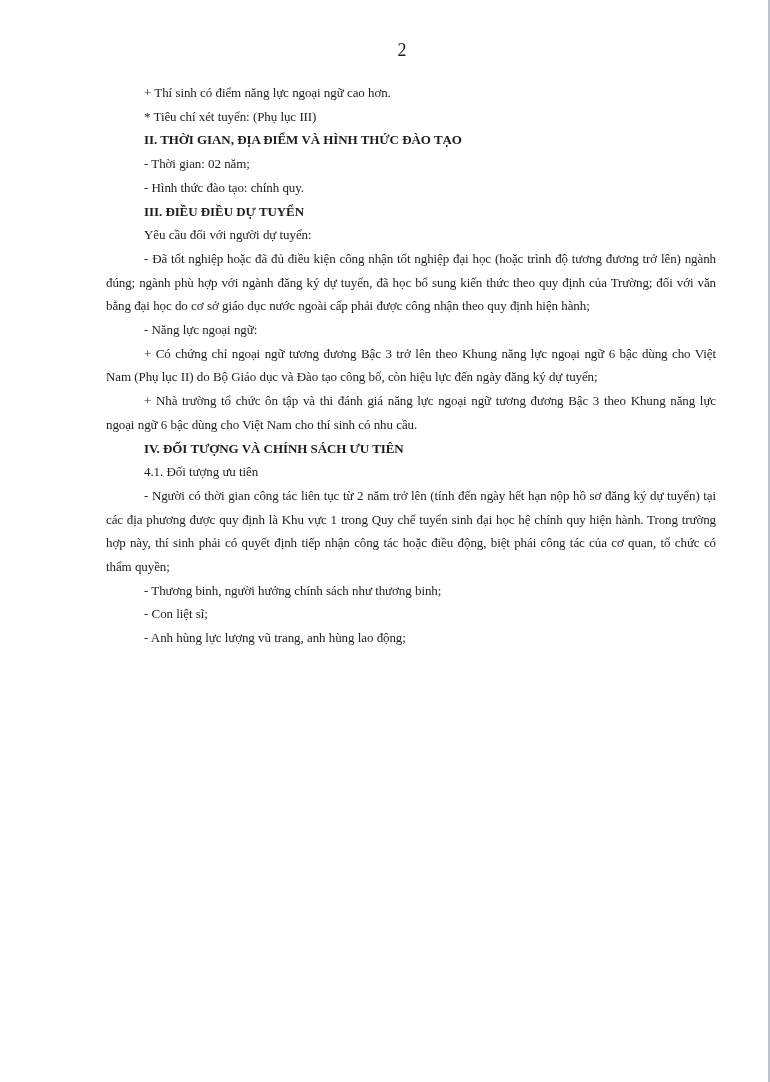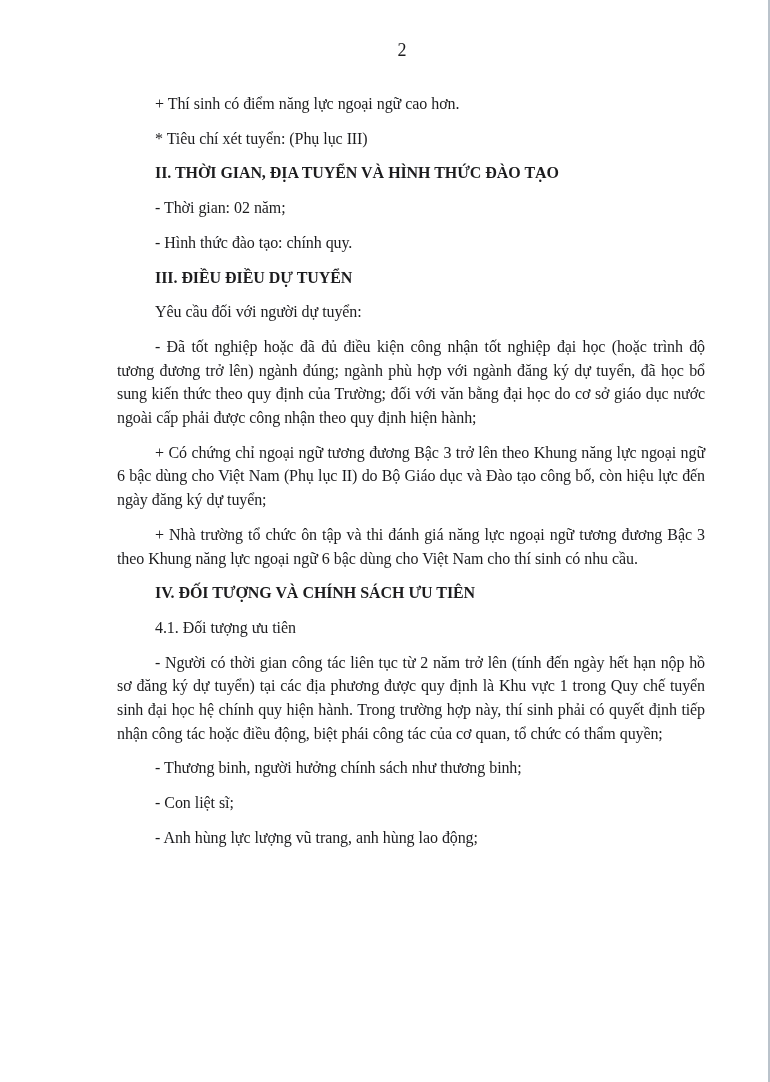--- a/index.html
+++ b/index.html
@@ -23,22 +23,22 @@
     left: 106px;
     width: 592px;
     text-align: center;
     font-size: 18px;
     line-height: 18px;
   }
   .content {
     padding: 81px 54px 0 106px;
   }
   .para {
-    margin: 11px;
-    font-size: 16px;
+    margin: 0;
+    font-size: 13px;
     line-height: 23.7px;
     letter-spacing: -0.1px;
     text-align: justify;
     text-indent: 38px;
     word-spacing: 0.2px;
   }
   .heading {
     font-weight: bold;
     text-align: left;
   }
@@ -64,33 +64,34 @@
 <div class="page">
 
   <div class="page-number">2</div>
 
   <div class="content">
 
     <p class="para">+ Thí sinh có điểm năng lực ngoại ngữ cao hơn.</p>
 
     <p class="para"><span class="lead-bold">* Tiêu chí xét tuyển:</span><span> (Phụ lục III)</span></p>
 
-    <p class="para heading">II. THỜI GIAN, ĐỊA TUYỂN VÀ HÌNH THỨC ĐÀO TẠO</p>
+    <p class="para heading">II. THỜI GIAN, ĐỊA ĐIỂM VÀ HÌNH THỨC ĐÀO TẠO</p>
 
     <p class="para">- Thời gian: 02 năm;</p>
 
 
     <p class="para">- Hình thức đào tạo: chính quy.</p>
 
     <p class="para heading">III. ĐIỀU ĐIỀU DỰ TUYỂN</p>
 
     <p class="para">Yêu cầu đối với người dự tuyển:</p>
 
     <p class="para">- Đã tốt nghiệp hoặc đã đủ điều kiện công nhận tốt nghiệp đại học (hoặc trình độ tương đương trở lên) ngành đúng; ngành phù hợp với ngành đăng ký dự tuyển, đã học bổ sung kiến thức theo quy định của Trường; đối với văn bằng đại học do cơ sở giáo dục nước ngoài cấp phải được công nhận theo quy định hiện hành;</p>
 
+    <p class="para">- Năng lực ngoại ngữ:</p>
 
 
     <p class="para">+ Có chứng chỉ ngoại ngữ tương đương Bậc 3 trở lên theo Khung năng lực ngoại ngữ 6 bậc dùng cho Việt Nam (Phụ lục II) do Bộ Giáo dục và Đào tạo công bố, còn hiệu lực đến ngày đăng ký dự tuyển;</p>
 
     <p class="para">+ Nhà trường tổ chức ôn tập và thi đánh giá năng lực ngoại ngữ tương đương Bậc 3 theo Khung năng lực ngoại ngữ 6 bậc dùng cho Việt Nam cho thí sinh có nhu cầu.</p>
 
 
     <p class="para heading">IV. ĐỐI TƯỢNG VÀ CHÍNH SÁCH ƯU TIÊN</p>
 
     <p class="para subheading">4.1. Đối tượng ưu tiên</p>

